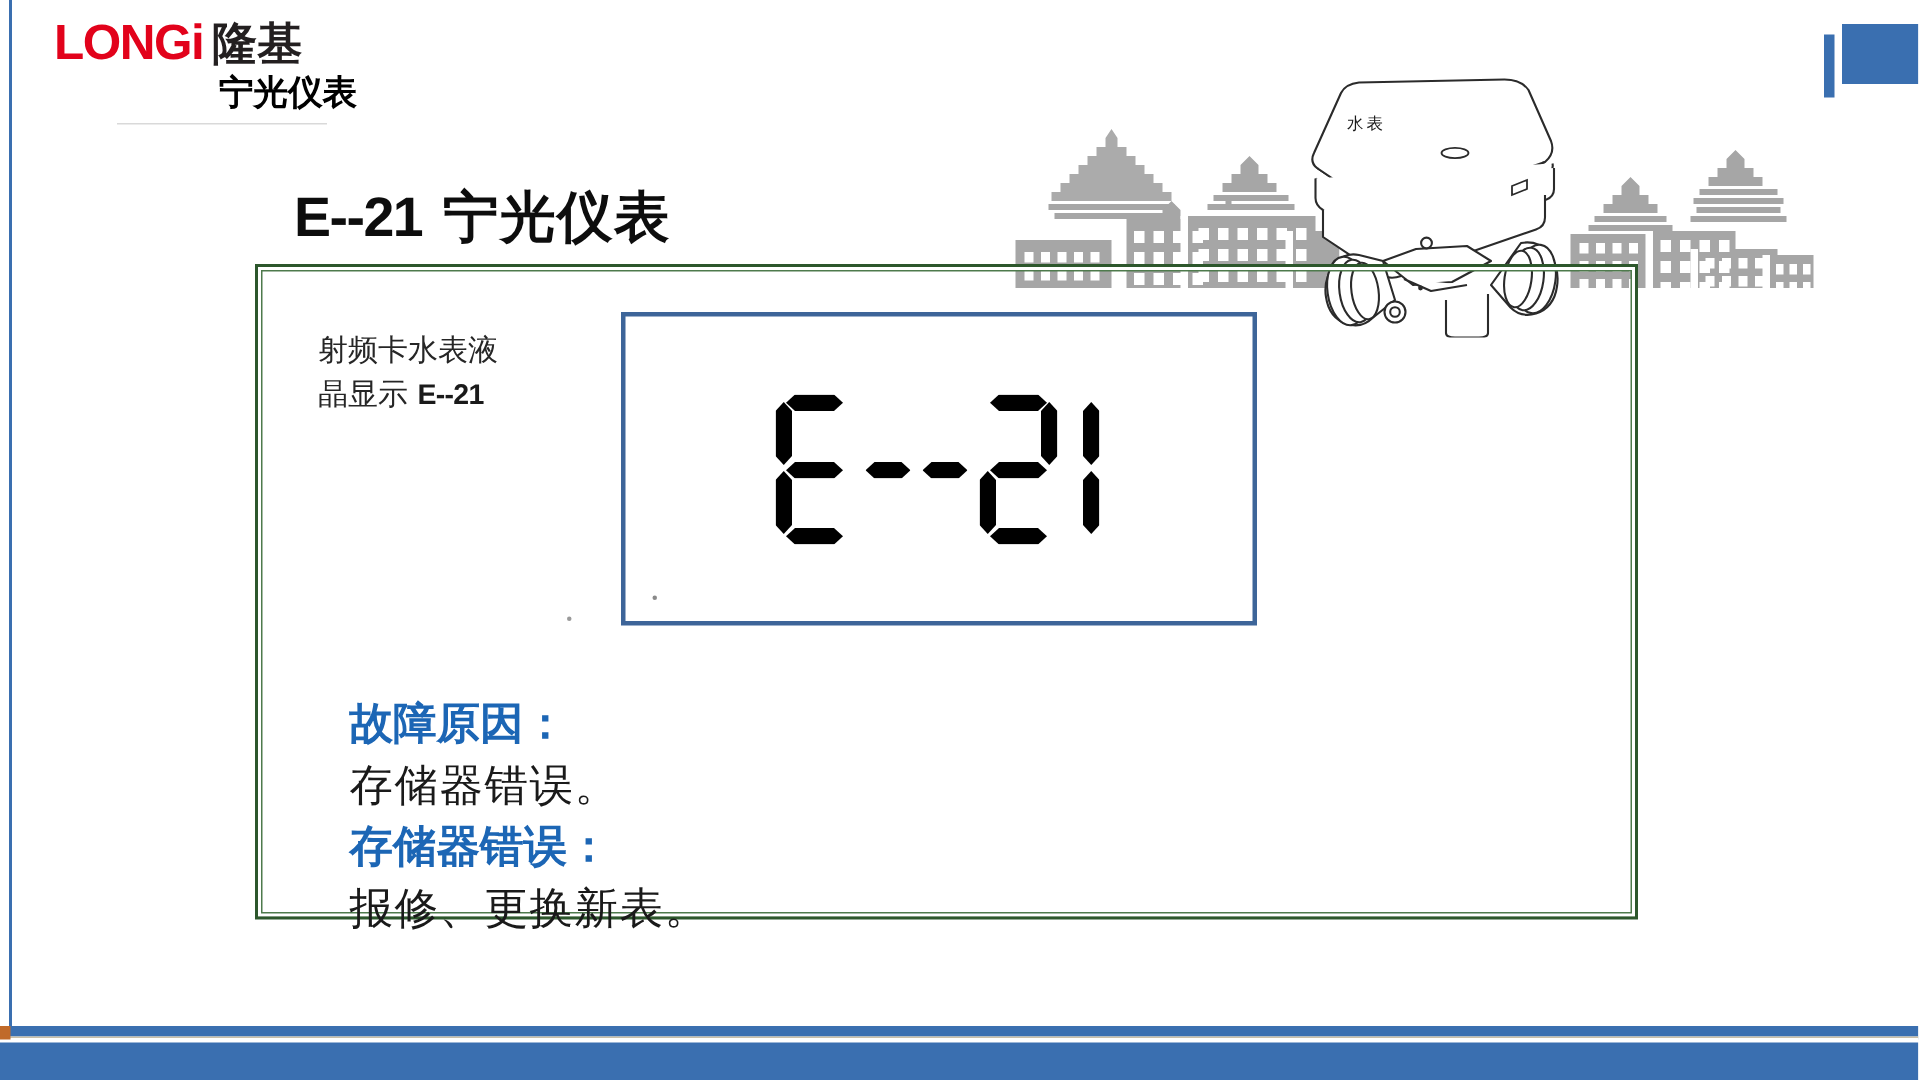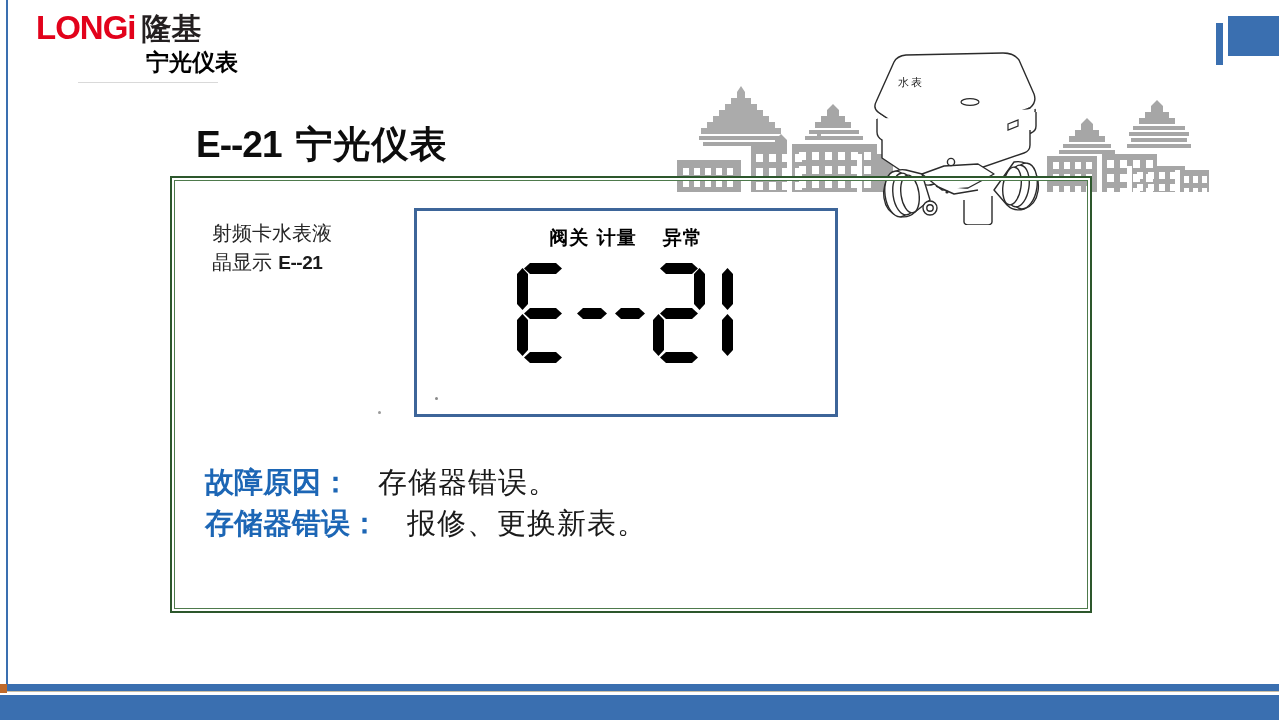--- a/index.html
+++ b/index.html
@@ -277,21 +277,21 @@
   
   .info-lines {
     position: absolute;
     left: 205px;
     top: 462px;
     font-family: "DejaVu Serif", "Liberation Serif", serif;
     font-size: 29px;
     line-height: 41px;
     white-space: nowrap;
   }
-  .info-row { display: flex; align-items: baseline; }
+  .info-row { display: flex; align-items: baseline; flex-direction: column; }
   .info-label {
     color: #1c66b5;
     font-weight: bold;
     letter-spacing: 0px;
   }
   .info-value {
     color: #1a1a1a;
     margin-left: 28px;
     letter-spacing: 1px;
   }
@@ -557,23 +557,20 @@
   <div class="content-box"></div>
 
   <div class="desc-text">
     <span>射频卡水表液</span><br>
     <span>晶显示 </span><span class="code">E--21</span>
   </div>
   <div class="desc-dot"></div>
   <div class="desc-dot2"></div>
 
   <div class="lcd-panel">
-    <div class="lcd-header">
-      <span>阀关 计量</span><span class="gap"></span><span>异常</span>
-    </div>
 
     <div class="lcd-digits">
 
       <div class="seg-char">
         <div class="seg h seg-a"></div>
         <div class="seg v seg-f"></div>
         <div class="seg h seg-g"></div>
         <div class="seg v seg-e"></div>
         <div class="seg h seg-d"></div>
       </div>

